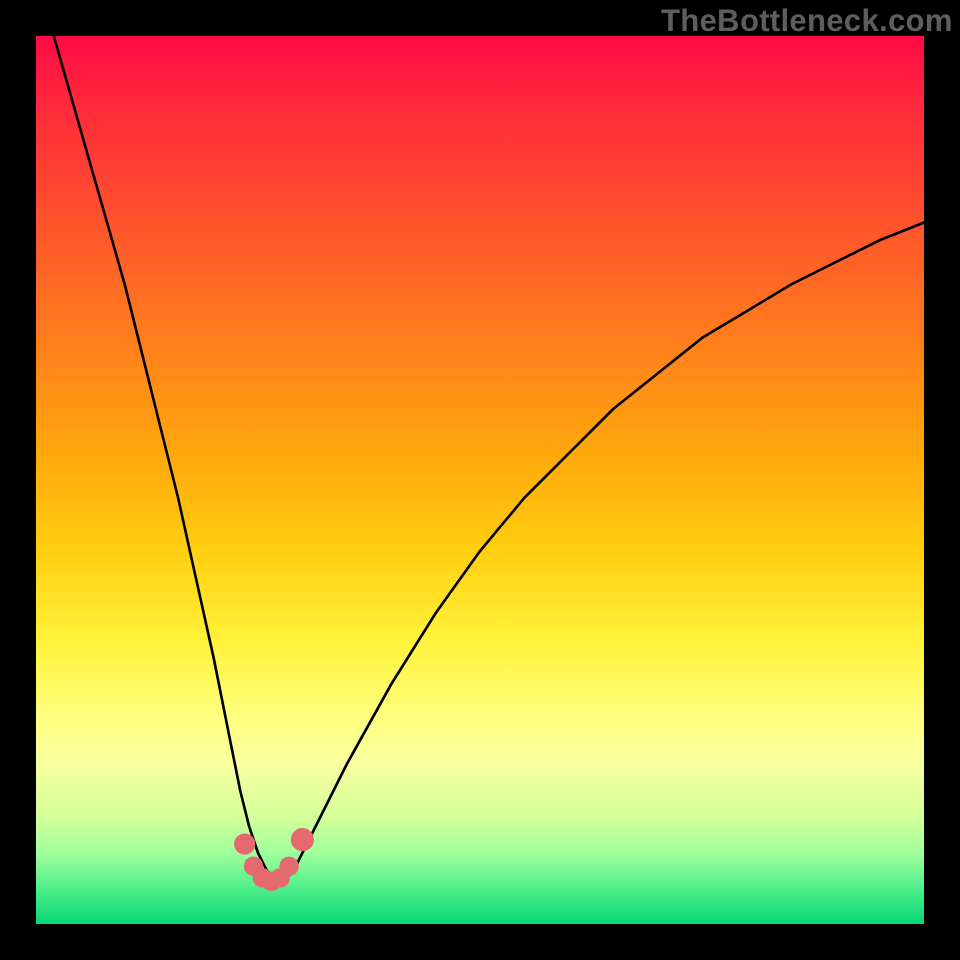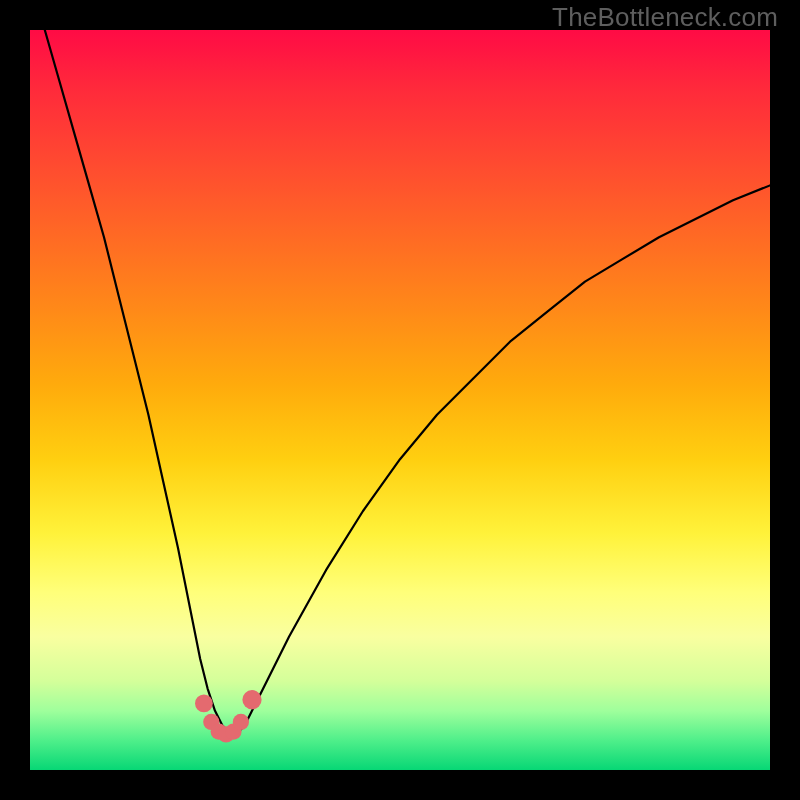--- a/index.html
+++ b/index.html
@@ -13,23 +13,23 @@
   }
   .frame {
     position: relative;
     width: 800px;
     height: 800px;
     background: #000000;
   }
   .watermark {
     position: absolute;
     top: 2px;
-    right: 22px;
+    right: 6px;
     font-size: 26px;
-    font-weight: normal;
+    font-weight: bold;
     color: #5e5e5e;
     letter-spacing: 0.2px;
     user-select: none;
   }
   .plot-area {
     position: absolute;
     left: 30px;
     top: 30px;
     width: 740px;
     height: 740px;

